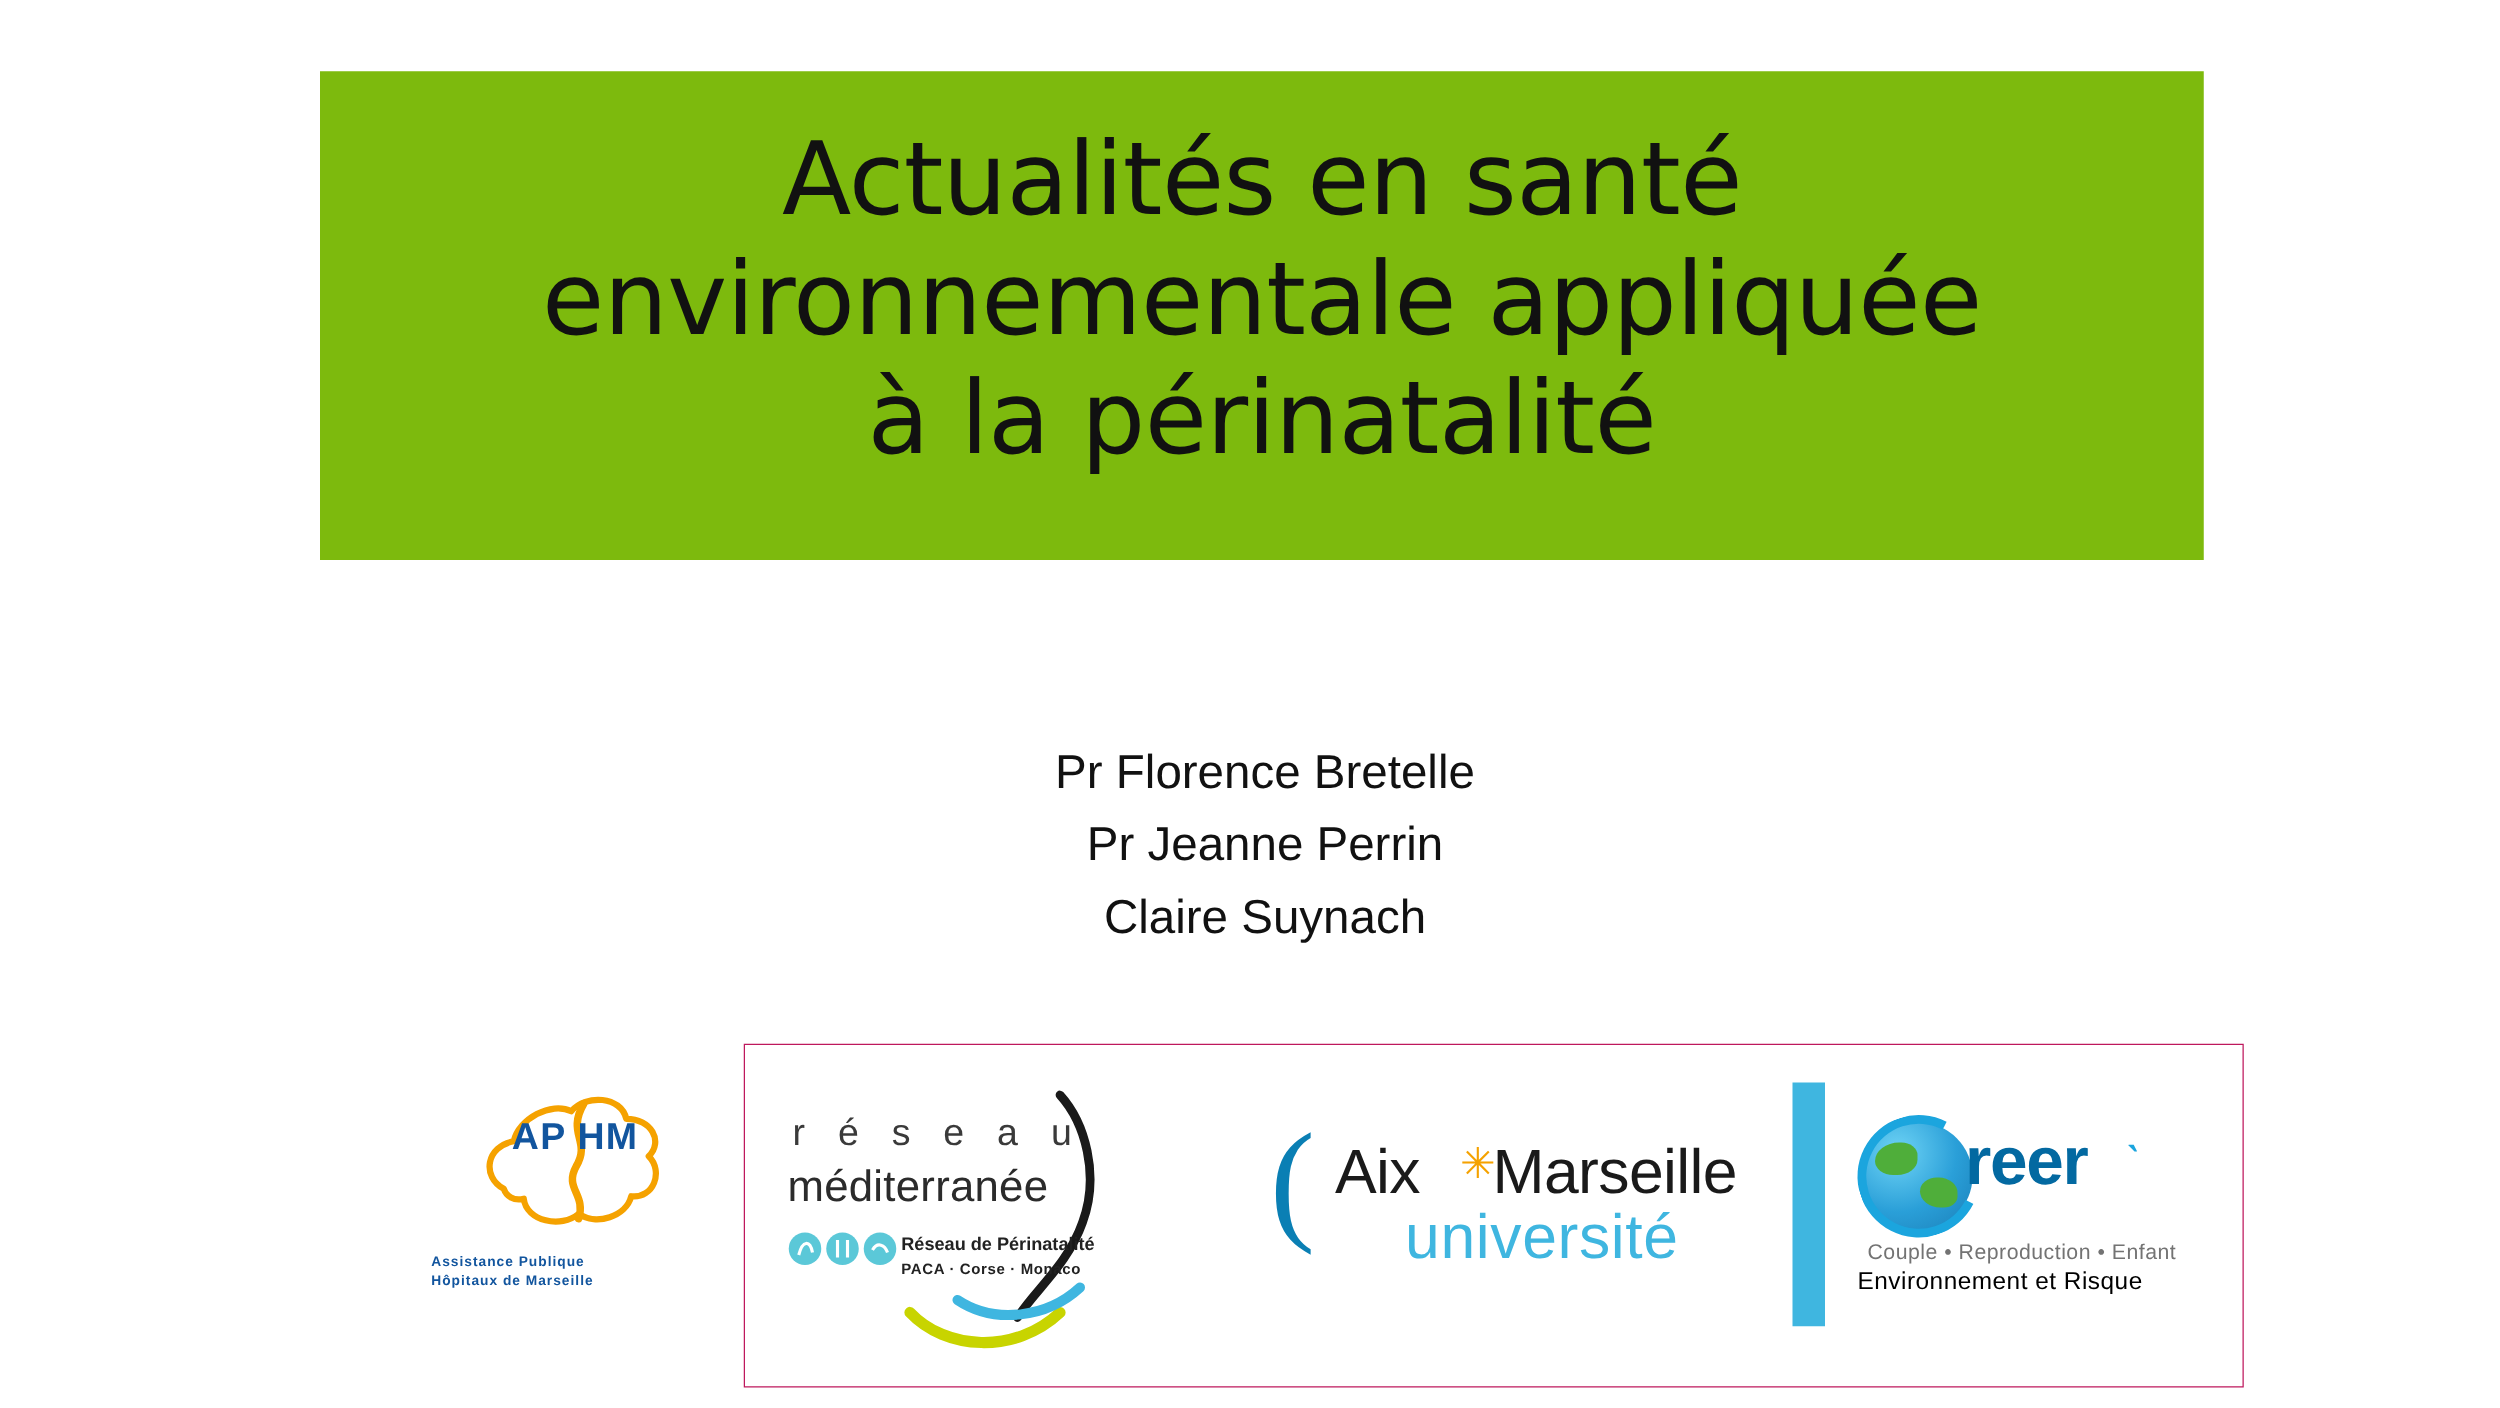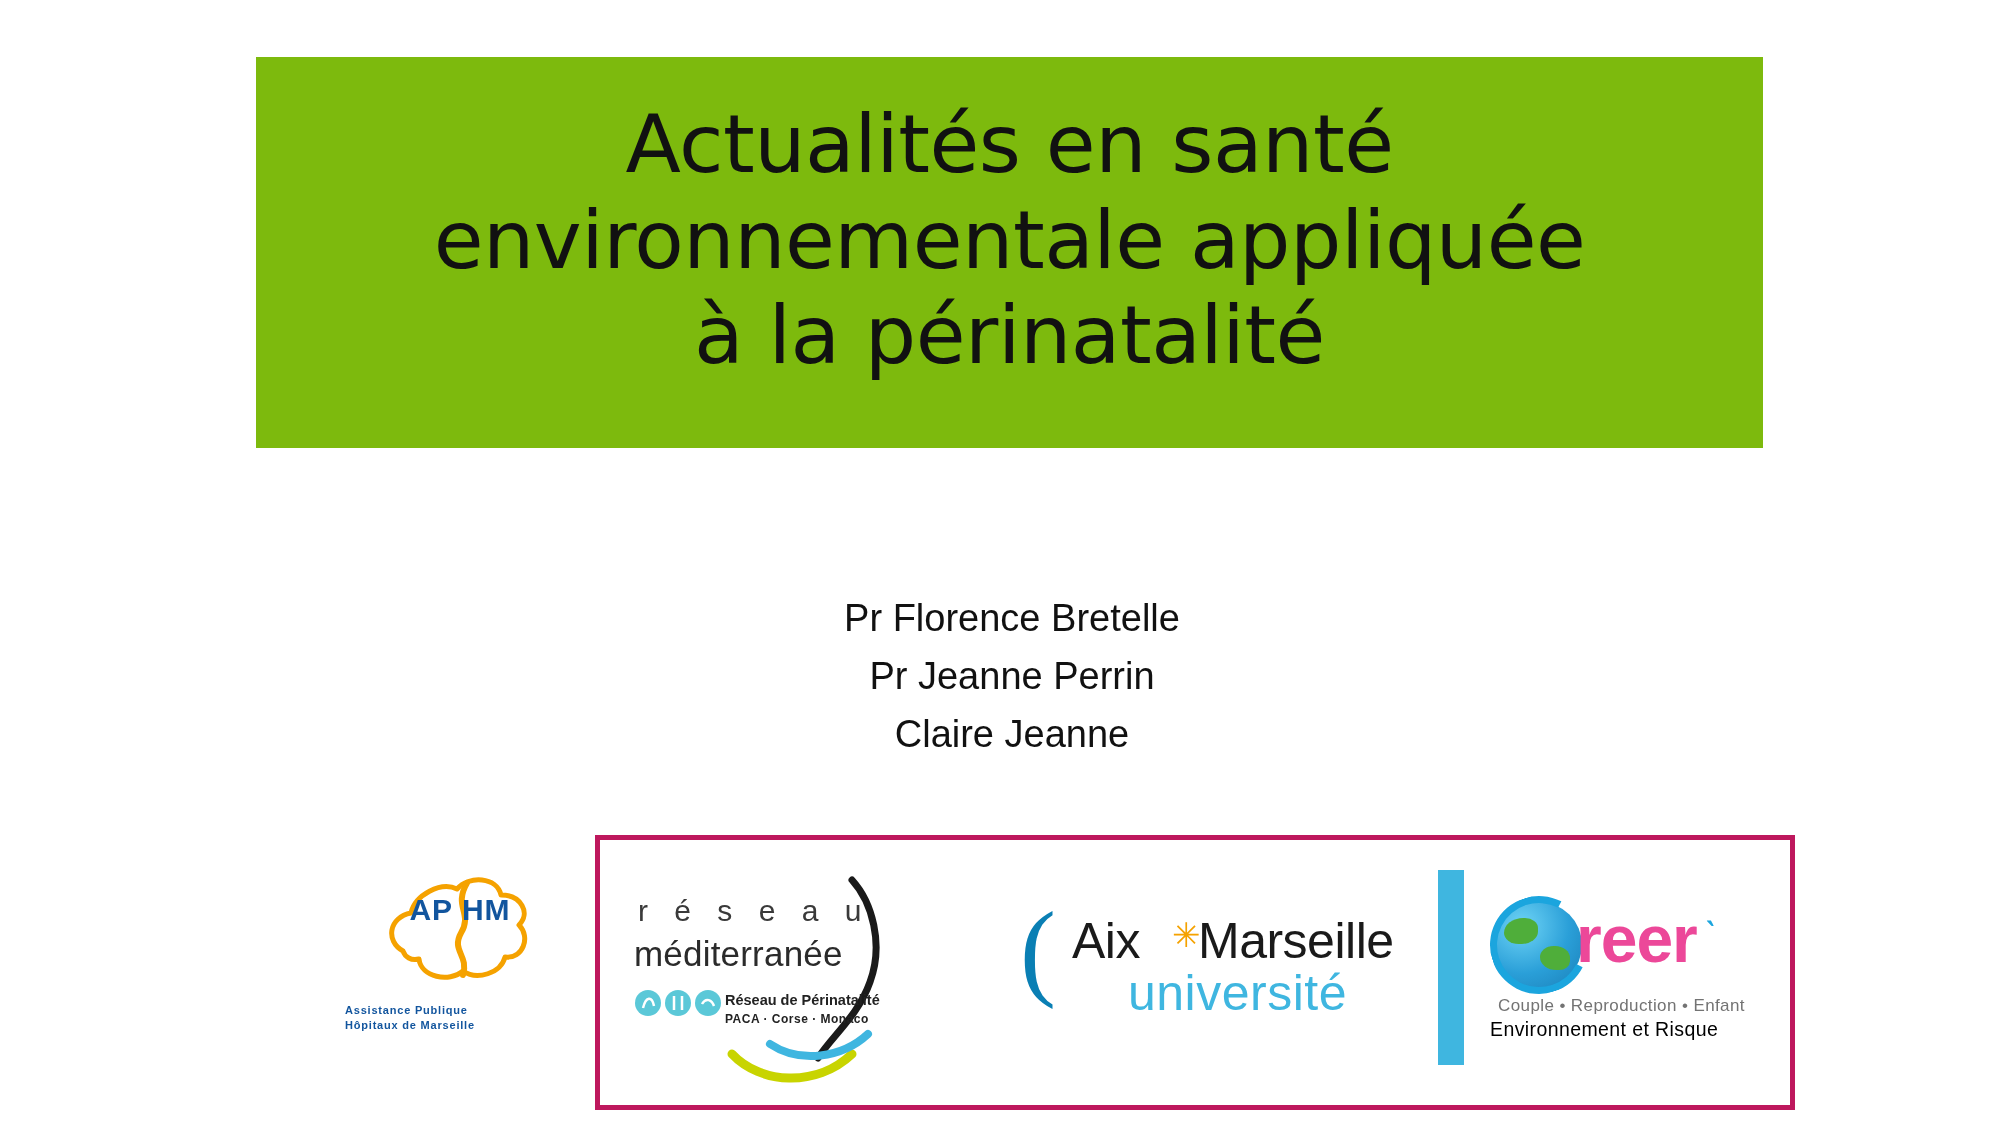--- a/index.html
+++ b/index.html
@@ -118,21 +118,21 @@
     white-space: pre-line;
   }
 
   
   .partner-box {
     position: absolute;
     left: 295px;
     top: 15px;
     width: 1200px;
     height: 275px;
-    border: 5px solid #be185d;
+    border: 1px solid #be185d;
     background: #ffffff;
     box-sizing: border-box;
   }
 
   
   .rm-logo {
     position: absolute;
     left: 20px;
     top: 18px;
     width: 330px;
@@ -288,23 +288,23 @@
     border-radius: 50%;
     border-right-color: transparent;
     transform: rotate(-18deg);
     box-sizing: border-box;
   }
   .creer-word {
     position: absolute;
     left: 86px;
     top: 6px;
     font-family: "Liberation Sans", sans-serif;
-    font-size: 66px;
+    font-size: 54px;
     font-weight: 700;
-    color: #ec4899;
+    color: #0369a1;
     letter-spacing: -1px;
     line-height: 1;
   }
   .creer-accent {
     position: absolute;
     left: 214px;
     top: 14px;
     font-family: "Liberation Sans", sans-serif;
     font-size: 40px;
     color: #1BA5DE;
@@ -337,21 +337,21 @@
 
   <div class="title-banner">
     <div class="title-text">Actualités en santé
 environnementale appliquée
 à la périnatalité</div>
   </div>
 
   <div class="authors">
     <div class="author-line">Pr Florence Bretelle</div>
     <div class="author-line">Pr Jeanne Perrin</div>
-    <div class="author-line">Claire Jeanne</div>
+    <div class="author-line">Claire Suynach</div>
   </div>
 
   <div class="logo-area">
 
     <div class="aphm-logo">
       <div class="aphm-mark">
         <svg class="aphm-squiggle" width="230" height="150" viewBox="0 0 230 150">
           <path d="M58 96 C40 86, 44 62, 66 58 C70 40, 96 26, 112 34 C124 20, 152 22, 156 40 C176 40, 186 58, 174 70 C186 82, 178 104, 160 102 C156 118, 132 126, 118 116 C104 128, 76 122, 74 104 C66 106, 60 102, 58 96 Z" fill="none" stroke="#F5A200" stroke-width="5" stroke-linejoin="round"></path>
           <path d="M122 28 C108 52, 128 58, 116 78 C106 96, 124 100, 118 120" fill="none" stroke="#F5A200" stroke-width="6" stroke-linecap="round"></path>
         </svg>

